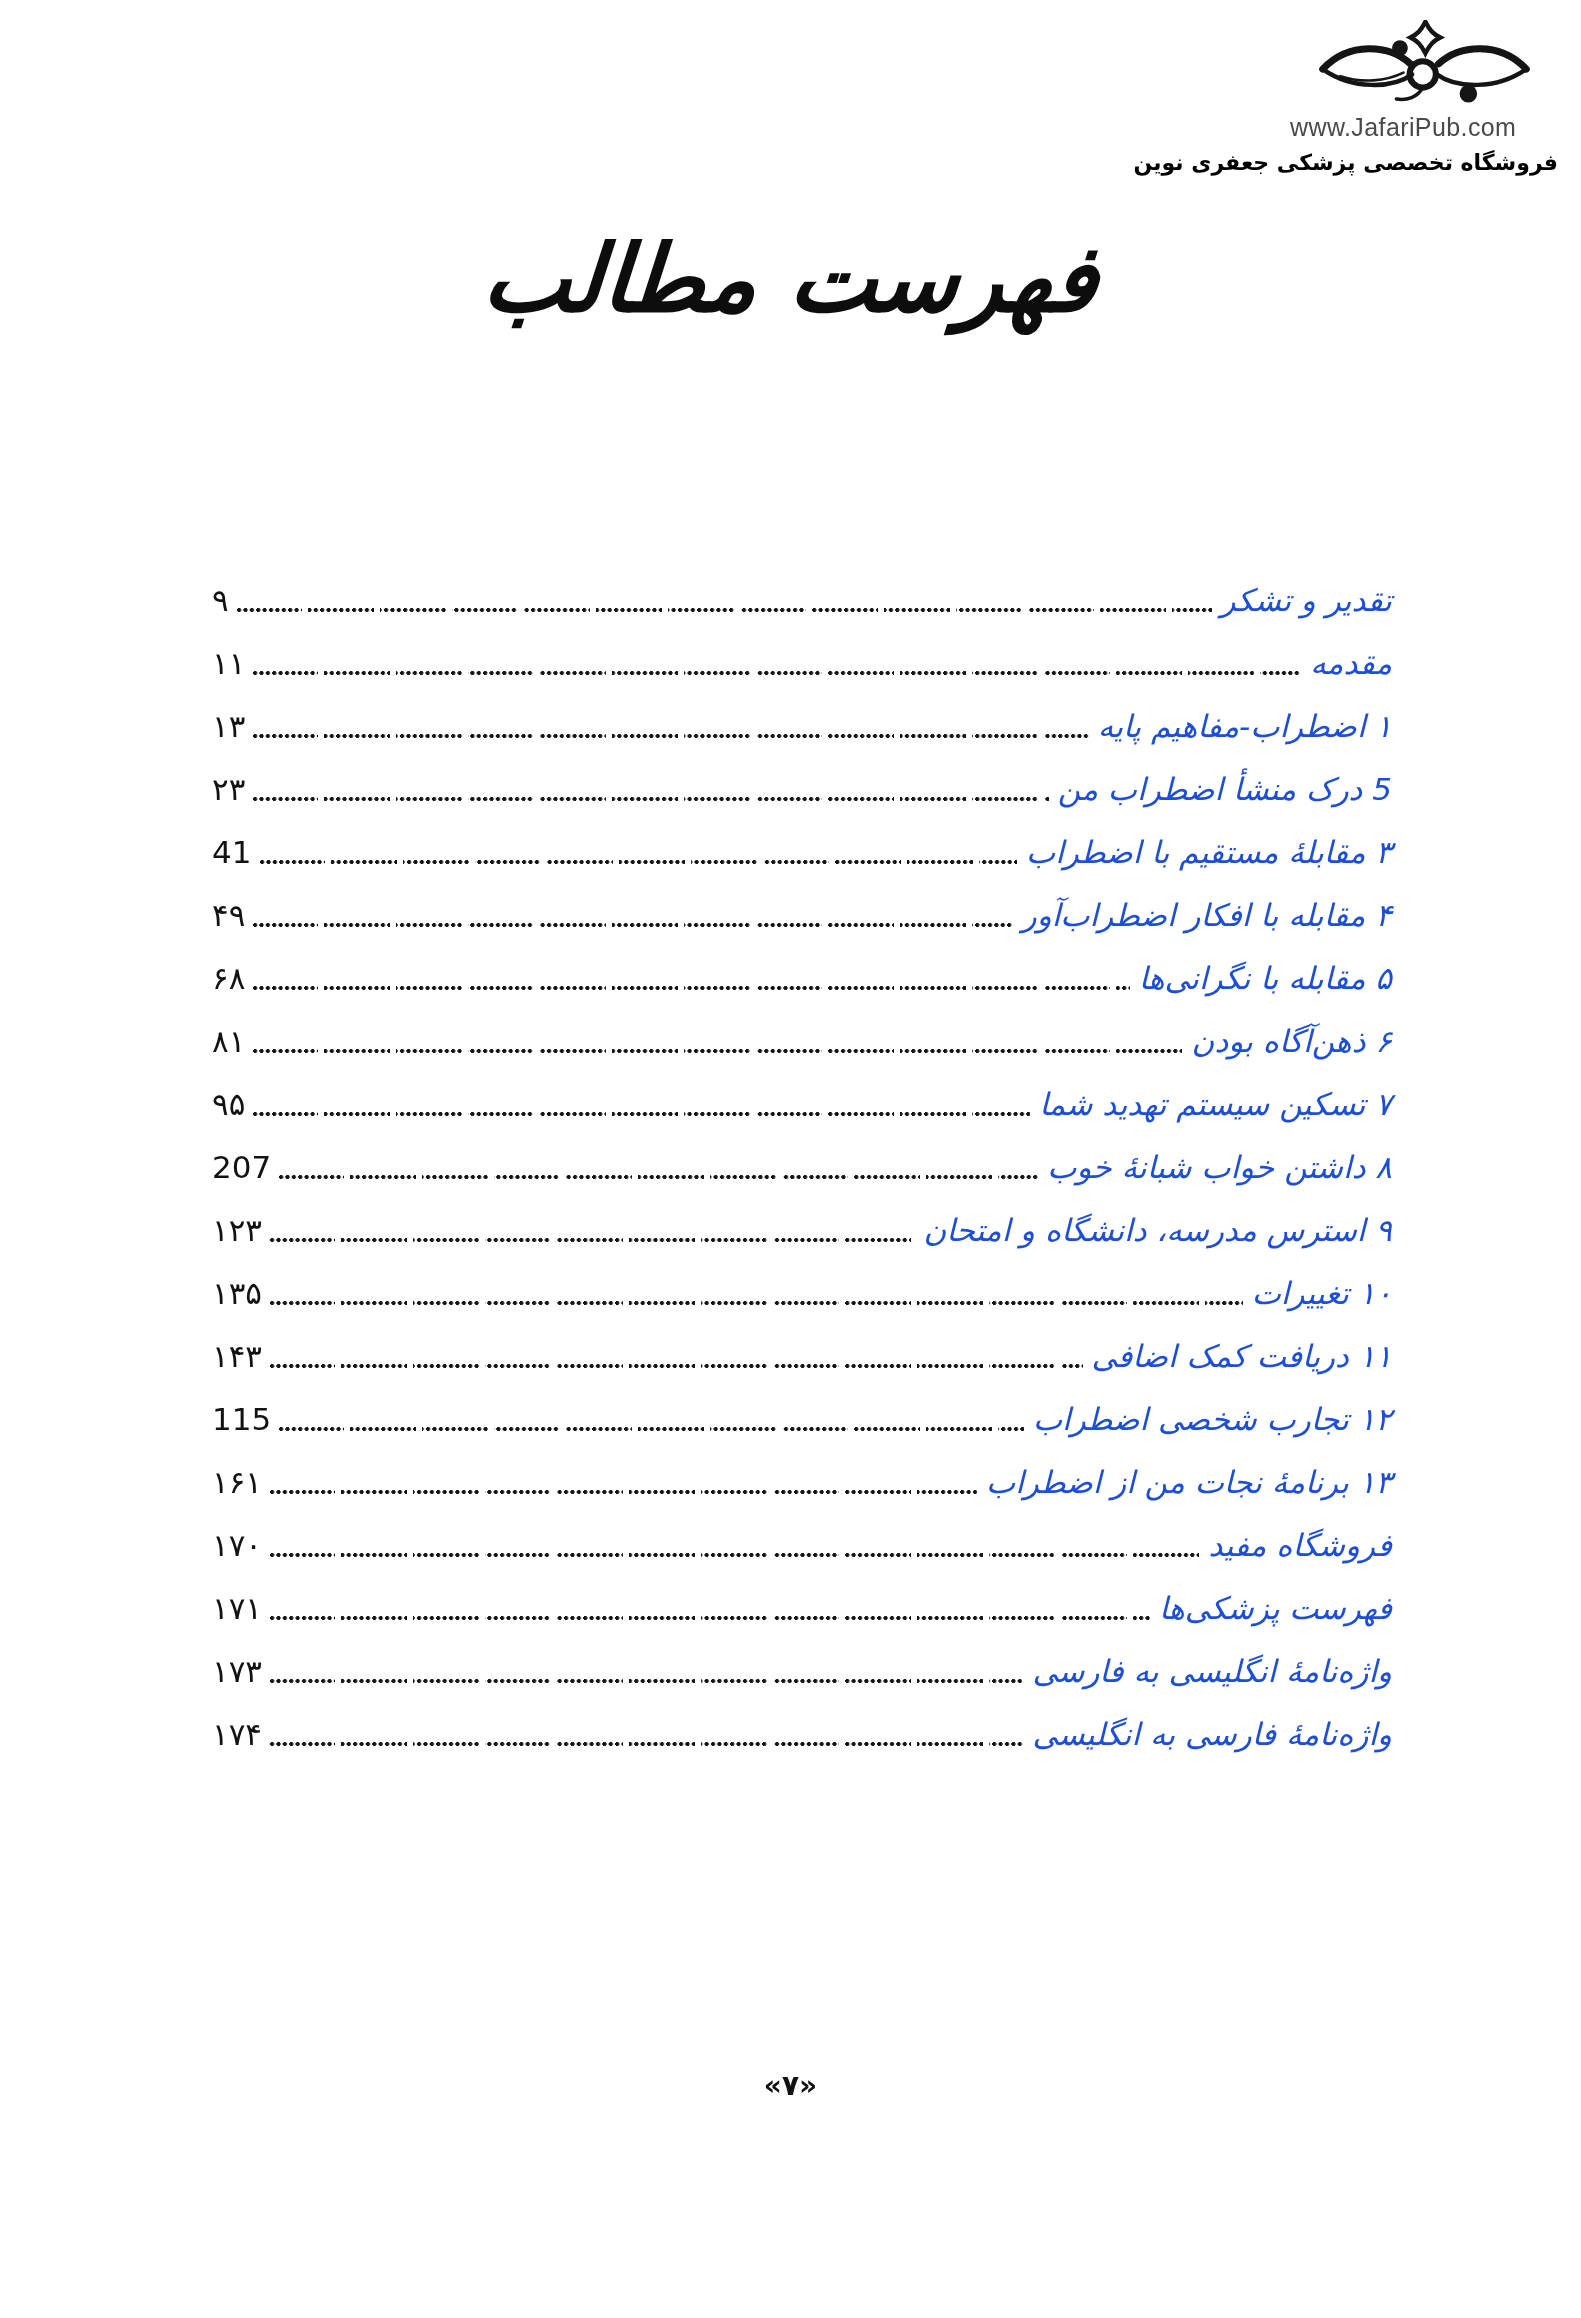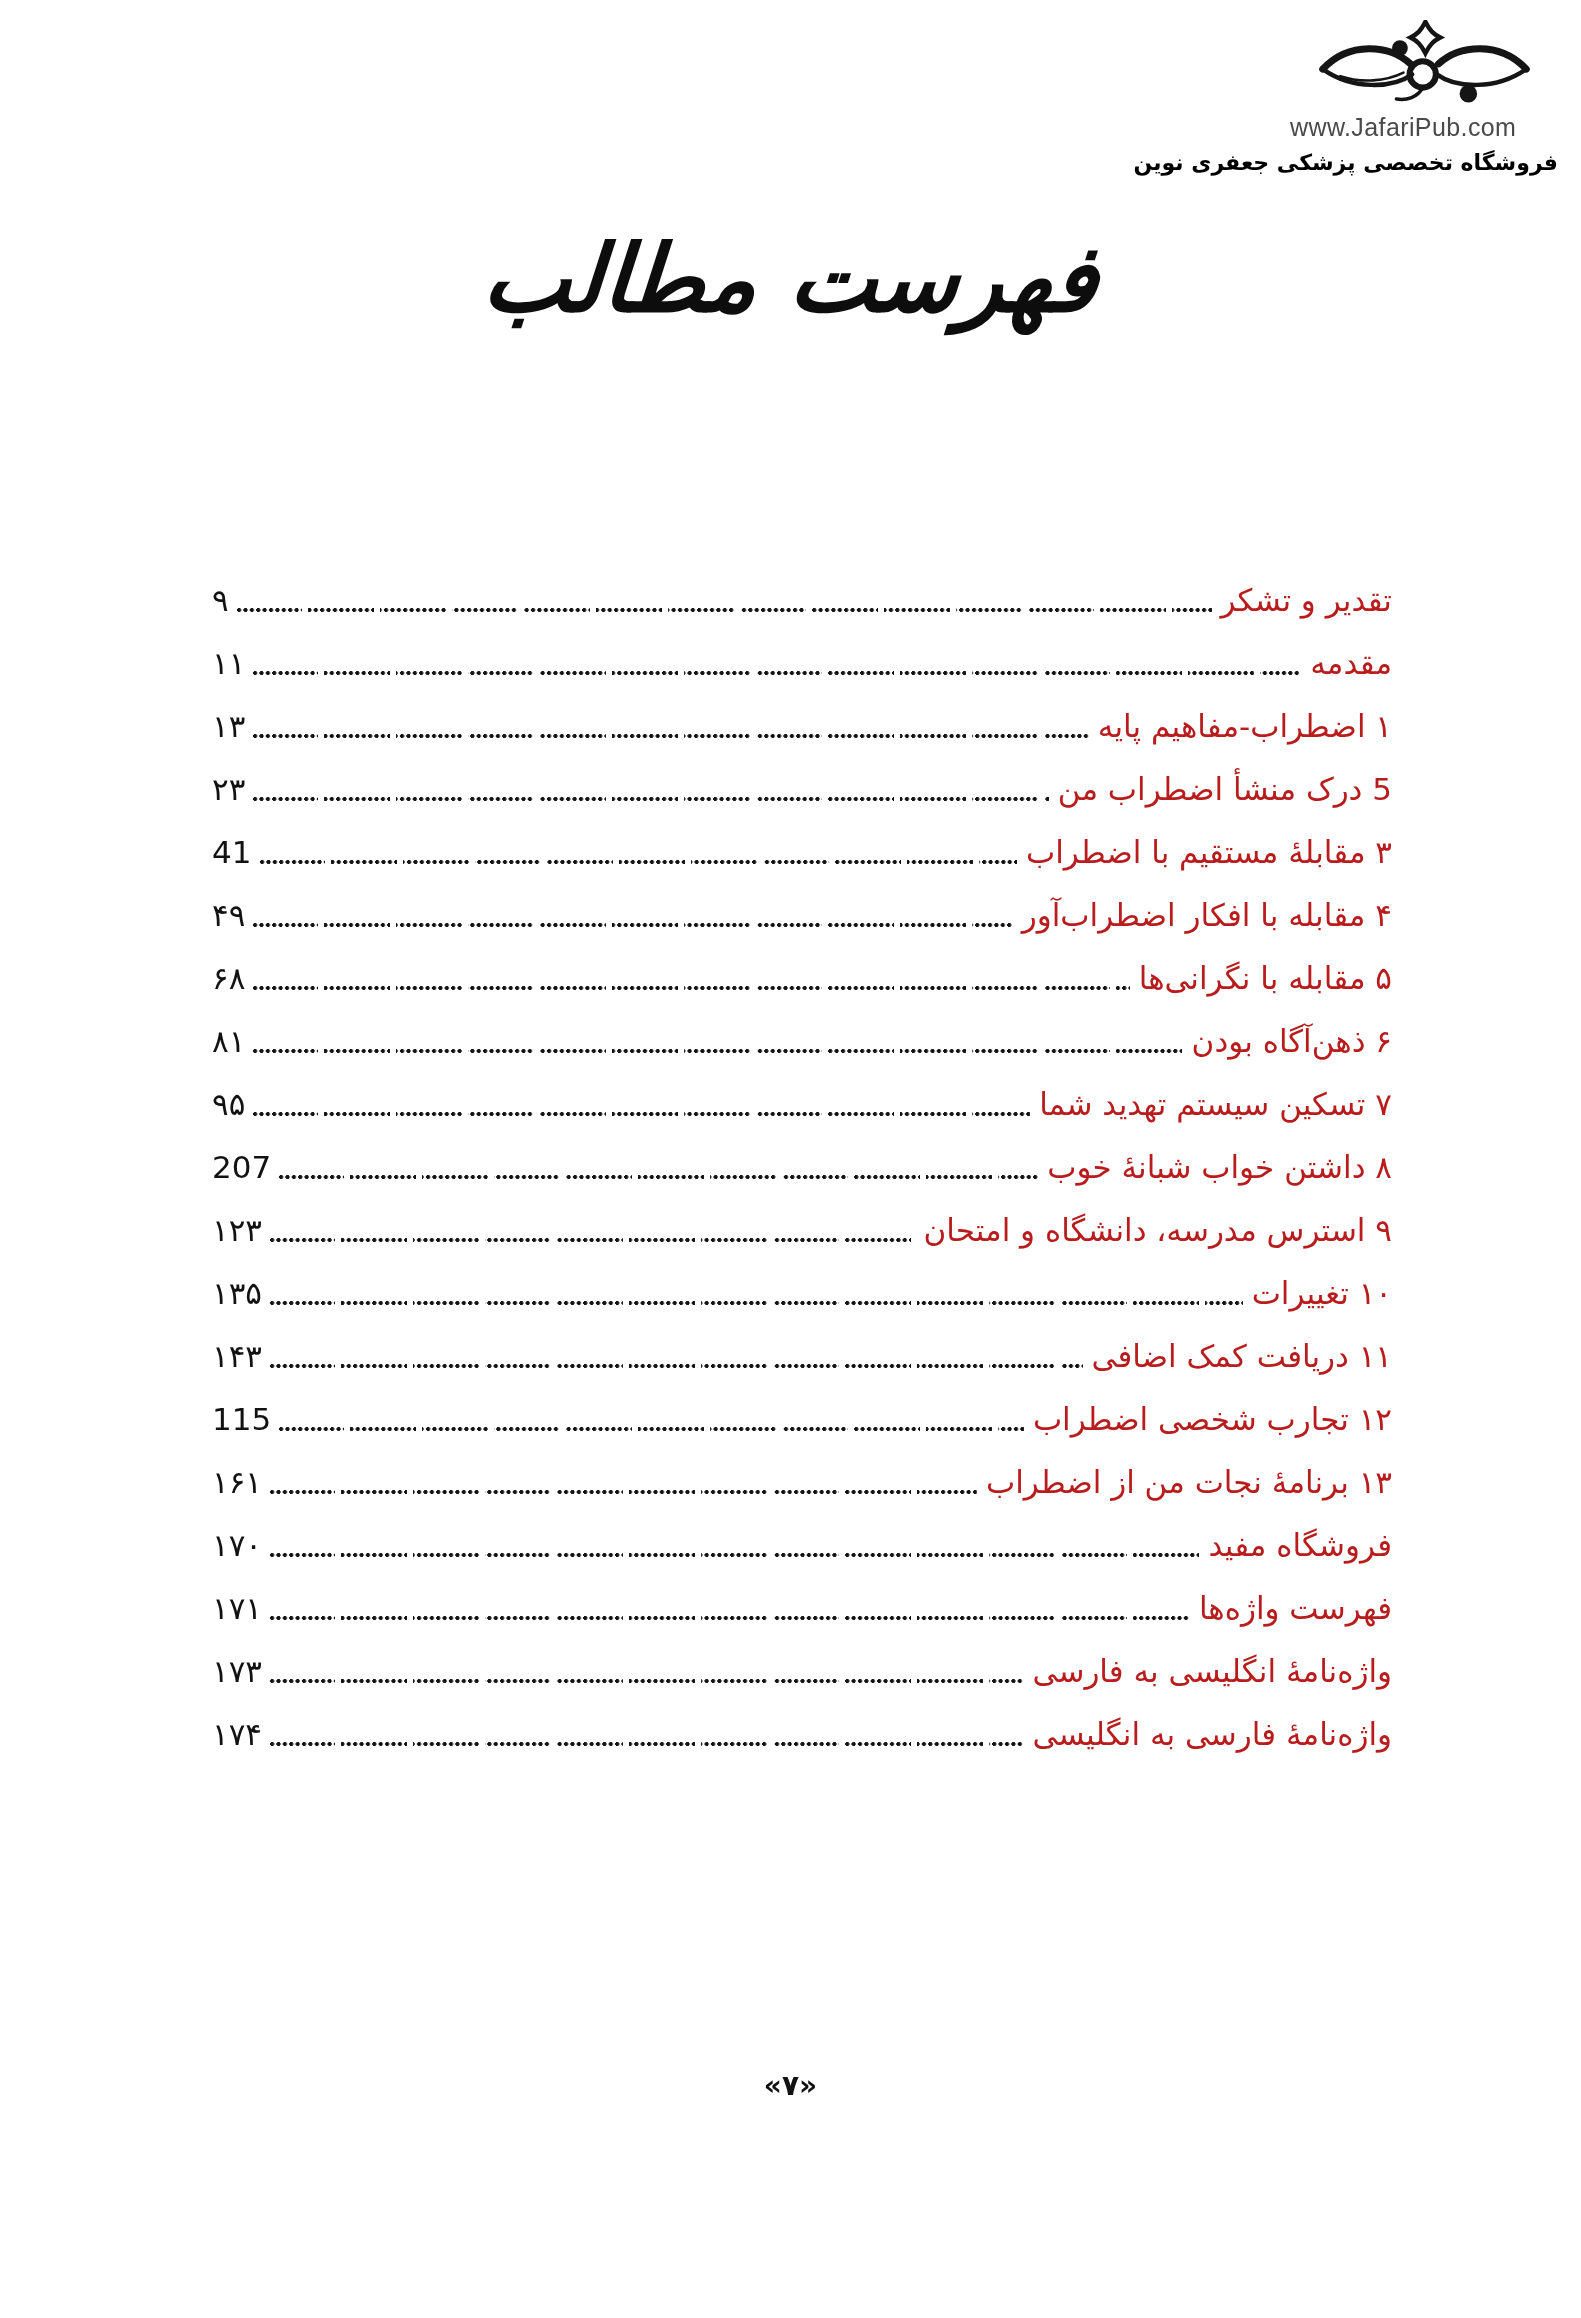--- a/index.html
+++ b/index.html
@@ -73,21 +73,22 @@
     display: flex;
     direction: rtl;
     align-items: center;
     height: 63px;
     font-size: 31px;
     line-height: 63px;
     white-space: nowrap;
   }
   .toc-label {
     flex: 0 0 auto;
-    color: #b91c1c;
+    color: #1d4ed8;
+    font-style: italic;
   }
   .toc-dots {
     flex: 1 1 auto;
     height: 6.2px;
     position: relative;
     top: 9.8px;
     margin: 0 9px 0 7.1px;
     background-image:
       repeating-linear-gradient(to right, rgba(255,255,255,0) 0px, rgba(255,255,255,0) 66px, #ffffff 66px, #ffffff 72px),
       radial-gradient(circle at 3.1px 3.1px, #141414 1.8px, rgba(0,0,0,0) 2.3px);
@@ -213,21 +214,21 @@
     <span class="toc-label">۱۳ برنامهٔ نجات من از اضطراب</span>
     <span class="toc-dots"></span>
     <span class="toc-page">۱۶۱</span>
   </div>
     <div class="toc-row">
     <span class="toc-label">فروشگاه مفید</span>
     <span class="toc-dots"></span>
     <span class="toc-page">۱۷۰</span>
   </div>
     <div class="toc-row">
-    <span class="toc-label">فهرست واژه‌ها</span>
+    <span class="toc-label">فهرست پزشکی‌ها</span>
     <span class="toc-dots"></span>
     <span class="toc-page">۱۷۱</span>
   </div>
     <div class="toc-row">
     <span class="toc-label">واژه‌نامهٔ انگلیسی به فارسی</span>
     <span class="toc-dots"></span>
     <span class="toc-page">۱۷۳</span>
   </div>
     <div class="toc-row">
     <span class="toc-label">واژه‌نامهٔ فارسی به انگلیسی</span>

